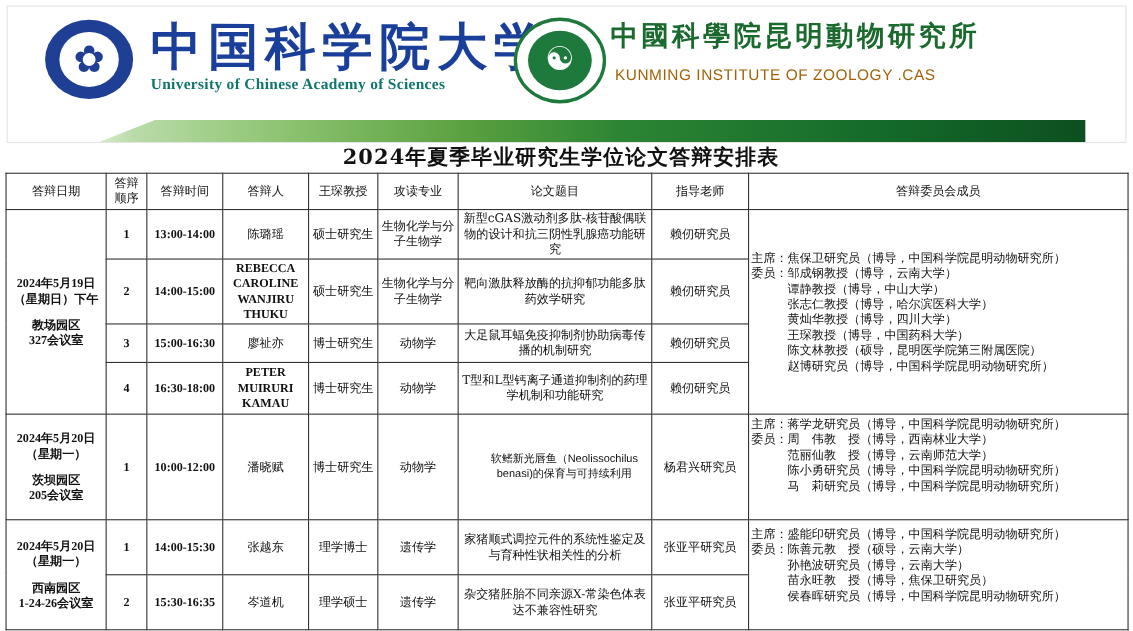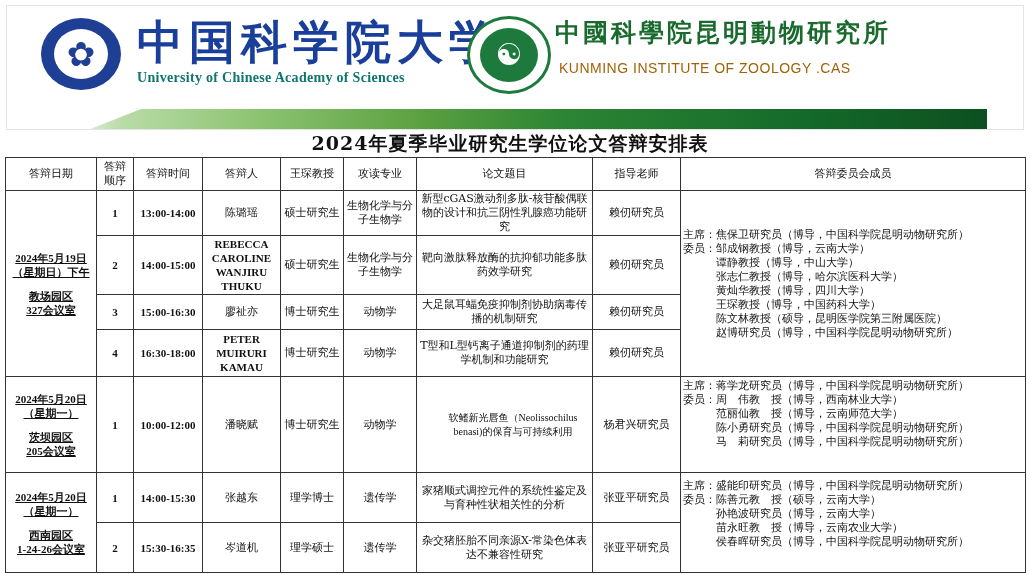--- a/index.html
+++ b/index.html
@@ -18,21 +18,21 @@
   .green-band { position: absolute; left: 40px; top: 103px; width: 940px; height: 26px;
     background: linear-gradient(90deg, rgba(255,255,255,0) 0%, #b9dba8 8%, #8ec472 22%, #5aa040 40%, #2c8534 55%, #146b2a 80%, #0d4f20 100%);
     clip-path: polygon(3% 100%, 10% 0, 100% 0, 100% 100%); }
 
   .title { position: absolute; left: 0; top: 130px; width: 1020px; height: 26px; text-align: center; font-size: 19px; font-weight: bold; line-height: 26px; letter-spacing: 1px; }
 
   table.schedule { position: absolute; left: 5px; top: 157px; width: 1020px; border-collapse: collapse; table-layout: fixed; }
   table.schedule td, table.schedule th { border: 1px solid #333; text-align: center; vertical-align: middle; font-size: 11px; line-height: 14px; padding: 1px 3px; }
   table.schedule th { font-weight: normal; height: 33px; }
   .bold { font-weight: bold; font-family: "Liberation Serif", serif; }
-  .date-cell { font-size: 11px; line-height: 15px; text-decoration: underline; }
+  .date-cell { font-size: 11px; line-height: 15px; }
   .date-cell .line { display: block; }
   .date-cell .gap { display: block; height: 10px; }
   .name-en { font-weight: bold; font-family: "Liberation Serif", serif; font-size: 11px; line-height: 14px; }
   .thesis { font-size: 10.5px; line-height: 14px; }
   .committee { text-align: left !important; font-size: 10.5px; line-height: 13.5px; padding-left: 2px !important; vertical-align: middle; margin-left: 16px; }
   .committee .m { display: block; white-space: pre; }
 </style>
 </head>
 <body>
 
@@ -139,21 +139,21 @@
         <span class="line">（星期一）</span>
         <span class="gap"></span>
         <span class="line">茨坝园区</span>
         <span class="line">205会议室</span>
       </td>
       <td class="bold">1</td>
       <td class="bold">10:00-12:00</td>
       <td>潘晓赋</td>
       <td>博士研究生</td>
       <td>动物学</td>
-      <td class="thesis" style="font-family:Liberation Serif, serif; font-size:10px;padding-left:20px;">软鳍新光唇鱼（Neolissochilus benasi)的保育与可持续利用</td>
+      <td class="thesis" style="font-family:Liberation Sans, sans-serif; font-size:10px;padding-left:20px;">软鳍新光唇鱼（Neolissochilus benasi)的保育与可持续利用</td>
       <td>杨君兴研究员</td>
       <td class="committee" style="vertical-align:top; padding-top:2px;">
         <span class="m">主席：蒋学龙研究员（博导，中国科学院昆明动物研究所）</span>
         <span class="m">委员：周　伟教　授（博导，西南林业大学）</span>
         <span class="m">　　　范丽仙教　授（博导，云南师范大学）</span>
         <span class="m">　　　陈小勇研究员（博导，中国科学院昆明动物研究所）</span>
         <span class="m">　　　马　莉研究员（博导，中国科学院昆明动物研究所）</span>
       </td>
     </tr>
 
@@ -169,21 +169,21 @@
       <td class="bold">14:00-15:30</td>
       <td>张越东</td>
       <td>理学博士</td>
       <td>遗传学</td>
       <td class="thesis">家猪顺式调控元件的系统性鉴定及与育种性状相关性的分析</td>
       <td>张亚平研究员</td>
       <td rowspan="2" class="committee" style="vertical-align:top; padding-top:6px;">
         <span class="m">主席：盛能印研究员（博导，中国科学院昆明动物研究所）</span>
         <span class="m">委员：陈善元教　授（硕导，云南大学）</span>
         <span class="m">　　　孙艳波研究员（博导，云南大学）</span>
-        <span class="m">　　　苗永旺教　授（博导，云南农业大学）</span>
+        <span class="m">　　　苗永旺教　授（博导，焦保卫研究员）</span>
         <span class="m">　　　侯春晖研究员（博导，中国科学院昆明动物研究所）</span>
       </td>
     </tr>
     <tr style="height:50px">
       <td class="bold">2</td>
       <td class="bold">15:30-16:35</td>
       <td>岑道机</td>
       <td>理学硕士</td>
       <td>遗传学</td>
       <td class="thesis">杂交猪胚胎不同亲源X-常染色体表达不兼容性研究</td>

